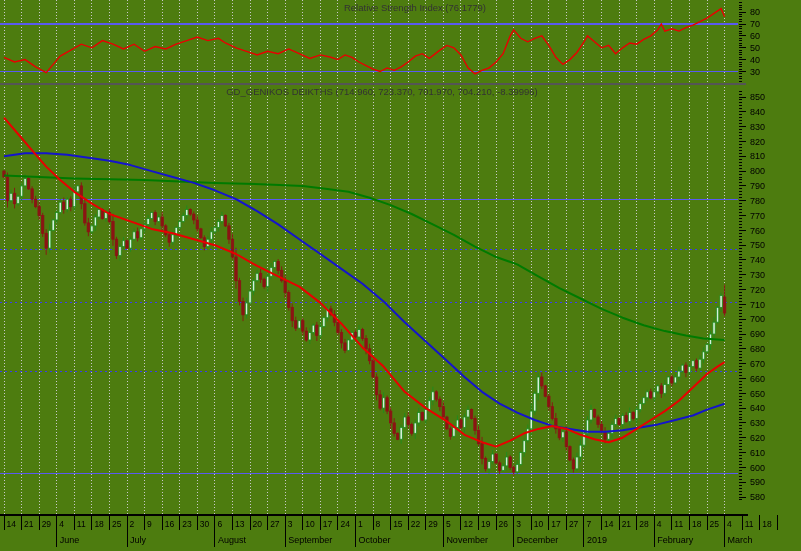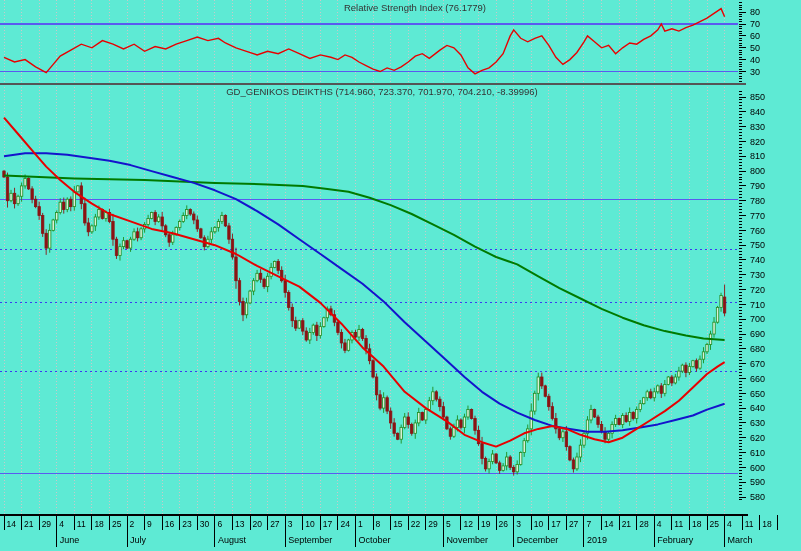--- a/index.html
+++ b/index.html
@@ -1,16 +1,16 @@
 <!DOCTYPE html>
 <html><head>
 <meta charset="utf-8">
 <style>
   html,body{margin:0;padding:0;background:#fff;}
-  .chart-wrap{position:relative;width:801px;height:551px;background:#5eead4;overflow:hidden;
+  .chart-wrap{position:relative;width:801px;height:551px;background:#4d7c0f;overflow:hidden;
     font-family:"Liberation Sans",sans-serif;}
   svg{display:block;}
   text{font-family:"Liberation Sans",sans-serif;}
 </style>
 </head>
 <body>
 
 <div class="chart-wrap">
   <svg id="chart-svg" width="801" height="551" viewBox="0 0 801 551">
     <g id="grid-layer">

